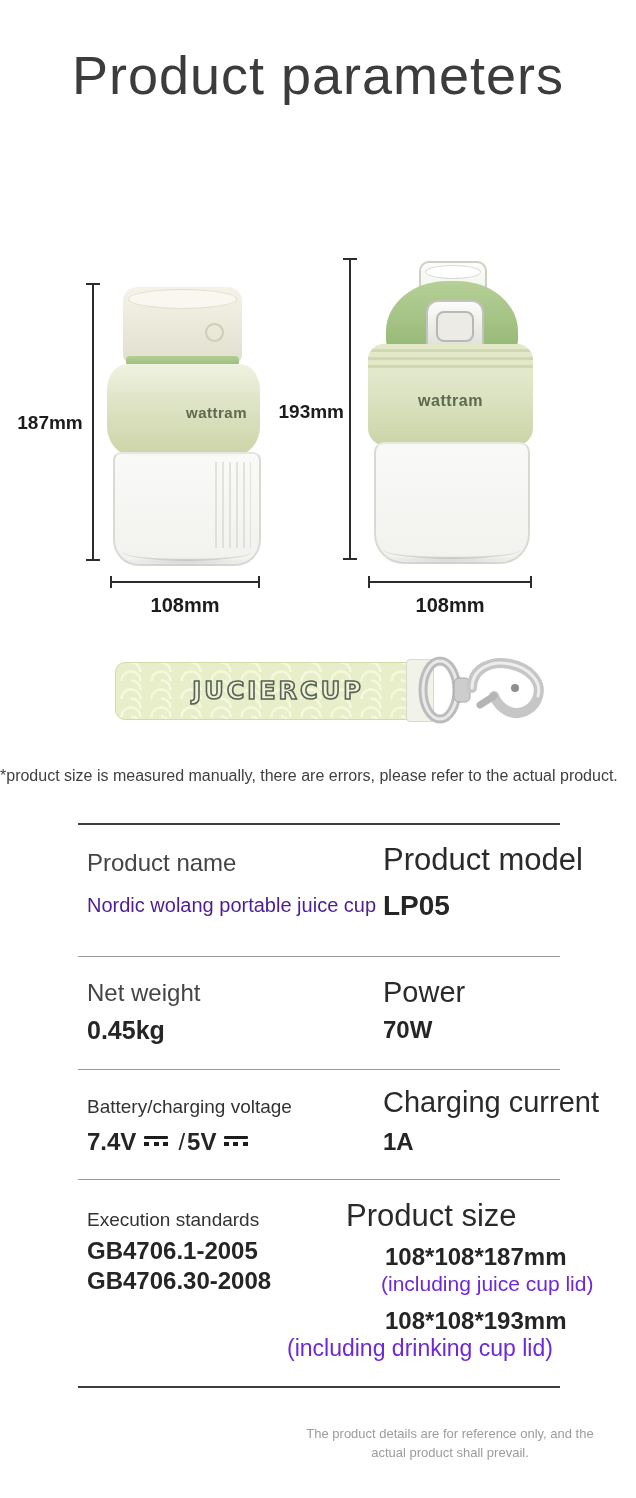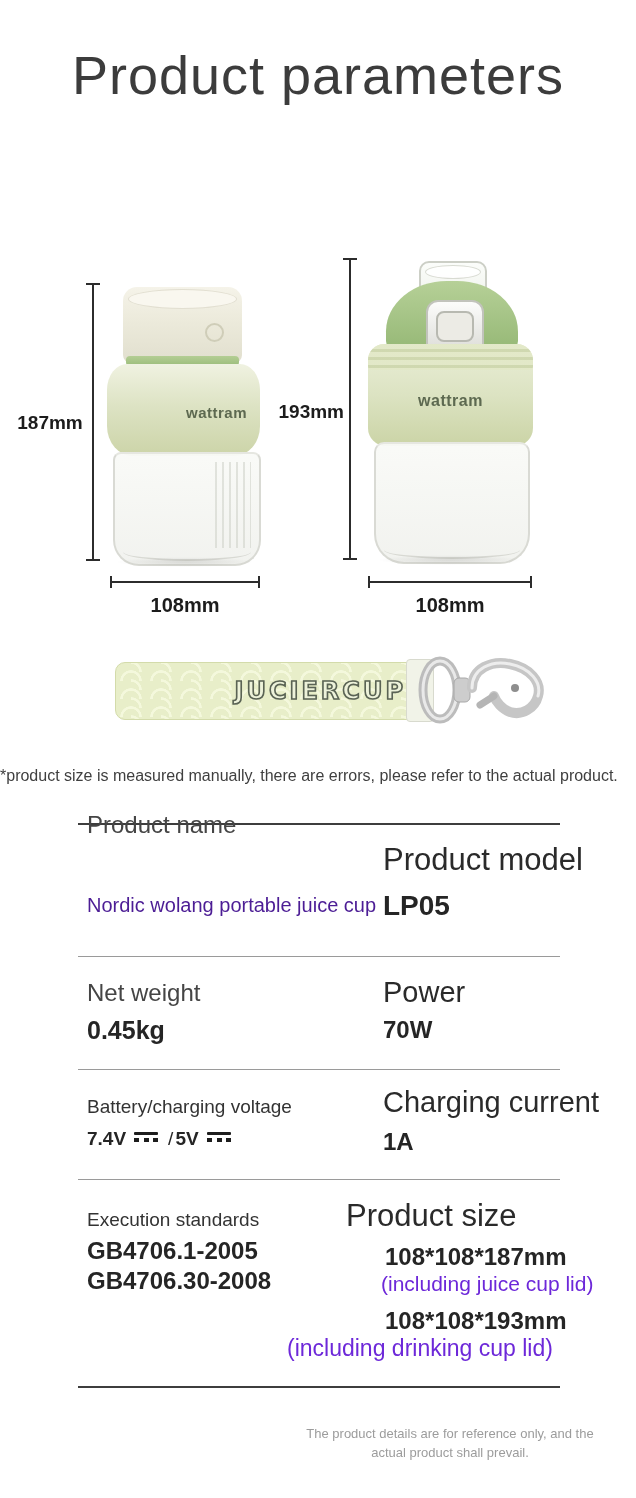--- a/index.html
+++ b/index.html
@@ -128,21 +128,21 @@
     left:115px; top:658px; width:316px; height:56px;
     background-color:#e8eec9; border:1px solid #d3dbaa;
     border-radius:10px 4px 4px 10px;
     background-image:
       radial-gradient(14px 14px at 50% 100%, transparent 8px, #f4f8dc 8.5px, #f4f8dc 10.5px, transparent 11px),
       radial-gradient(14px 14px at 0% 100%, transparent 8px, #f4f8dc 8.5px, #f4f8dc 10.5px, transparent 11px);
     background-size:30px 18px;
     background-position:0 0, 15px 9px;
   }
   .strap-text {
-    position:absolute; left:0; right:26px; top:14px; text-align:right;
+    position:absolute; left:0; right:20px; top:14px; text-align:center;
     font-size:24px; font-weight:700; letter-spacing:3px;
     color:#edf2da; -webkit-text-stroke:1.6px #5a6354;
     text-shadow:0 0 1px #5a6354;
     font-family:"DejaVu Sans", sans-serif;
     padding-left:28px;
   }
   .strap-fold {
     left:406px; top:655px; width:26px; height:61px;
     background:#f1f3e8; border:1px solid #d8dace; border-radius:4px;
   }
@@ -155,32 +155,32 @@
   .hr-dark { background:#3d3d3d; height:2px; }
   .hr1 { top:819px; } .hr2 { top:952px; } .hr3 { top:1065px; } .hr4 { top:1175px; } .hr5 { top:1382px; }
 
   .cell-label-lg { font-size:29px; font-weight:400; color:#2a2a2a; }
   .cell-label-md { font-size:24px; font-weight:400; color:#454545; }
   .cell-label-sm { font-size:19px; font-weight:400; color:#333333; }
   .cell-value    { font-size:24px; font-weight:700; color:#252525; }
   .cell-value-rg { font-size:20px; font-weight:400; color:#4c1d95; }
   .cell-note     { font-size:21px; font-weight:400; color:#6d28d9; }
 
-  .r1-ll { left:87px;  top:807px; }
+  .r1-ll { left:87px;  top:845px; }
   .r1-lv { left:87px;  top:890px; }
   .r1-rl { left:383px; top:838px; font-size:31px; }
   .r1-rv { left:383px; top:886px; font-size:28px; }
 
   .r2-ll { left:87px;  top:975px; }
   .r2-lv { left:87px;  top:1012px; font-size:25px; }
   .r2-rl { left:383px; top:972px; }
   .r2-rv { left:383px; top:1012px; }
 
   .r3-ll { left:87px;  top:1092px; }
-  .r3-lv { left:87px;  top:1124px; font-size:19px; }
+  .r3-lv { left:87px;  top:1124px; font-size:24px; }
   .r3-rl { left:383px; top:1082px; }
   .r3-rv { left:383px; top:1124px; }
 
   .r4-ll  { left:87px;  top:1205px; }
   .r4-s1  { left:87px;  top:1233px; }
   .r4-s2  { left:87px;  top:1263px; }
   .r4-rl  { left:346px; top:1194px; font-size:31px; }
   .r4-sz1 { left:385px; top:1239px; }
   .r4-n1  { left:381px; top:1268px; }
   .r4-sz2 { left:385px; top:1303px; }

